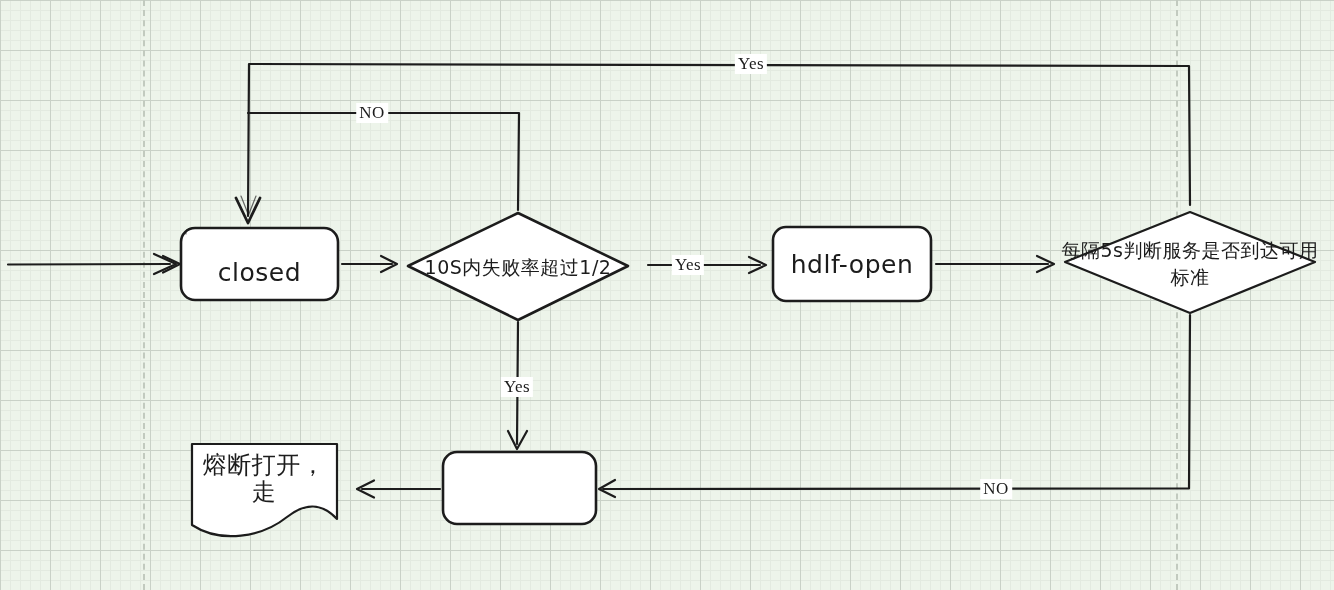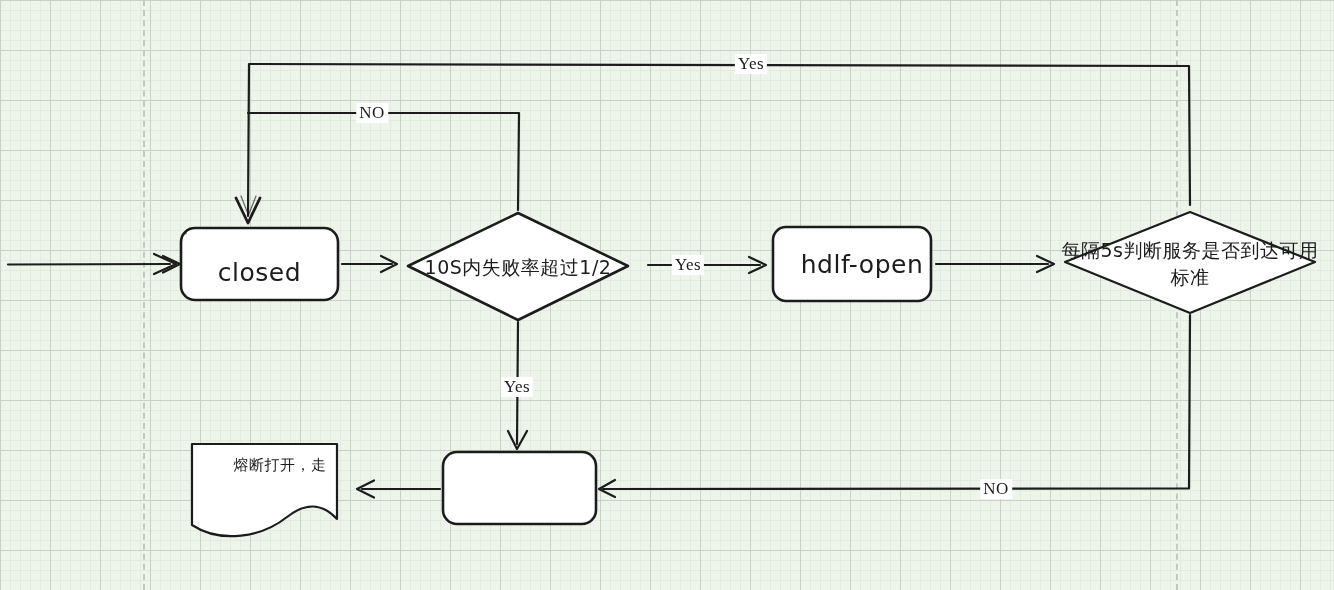--- a/index.html
+++ b/index.html
@@ -43,24 +43,24 @@
 
   .label {
     position: absolute;
     color: #1c1c1c;
     text-align: center;
     letter-spacing: .5px;
     user-select: none;
   }
   .node-text   { font-size: 25px; display: flex; align-items: center; justify-content: center; }
   .cjk-text    { font-size: 19px; line-height: 27px; }
-  .note-text   { font-size: 15px; line-height: 27px; margin-left: 16px; }
+  .note-text   { font-size: 24px; line-height: 27px; }
 
   .closed-label  { left: 181px; top: 228px; width: 157px; height: 72px; margin-top: 8px; }
-  .hdlf-label    { left: 773px; top: 227px; width: 178px; height: 74px; }
+  .hdlf-label    { left: 773px; top: 227px; width: 158px; height: 74px; }
   .open-label    { left: 443px; top: 452px; width: 153px; height: 72px; }
   .d1-label      { left: 398px; top: 254px; width: 240px; }
   .d2-label      { left: 1061px; top: 237px; width: 258px; }
   .note-label    { left: 194px; top: 452px; width: 140px; }
 
   .edge-chip {
     position: absolute;
     transform: translate(-50%, -50%);
     background: #ffffff;
     font-size: 17px;

